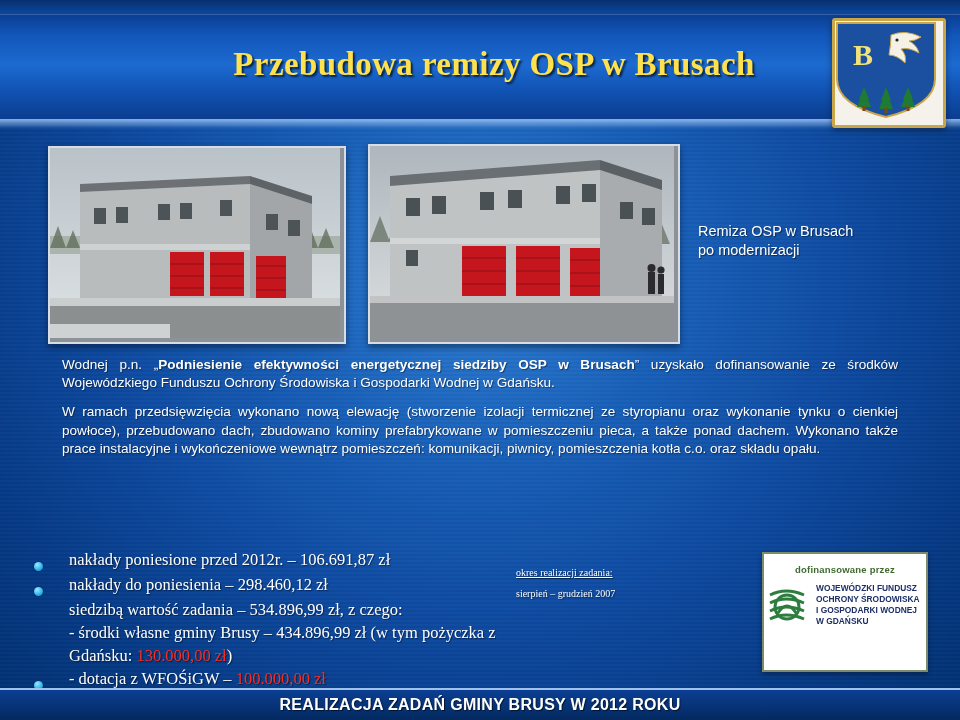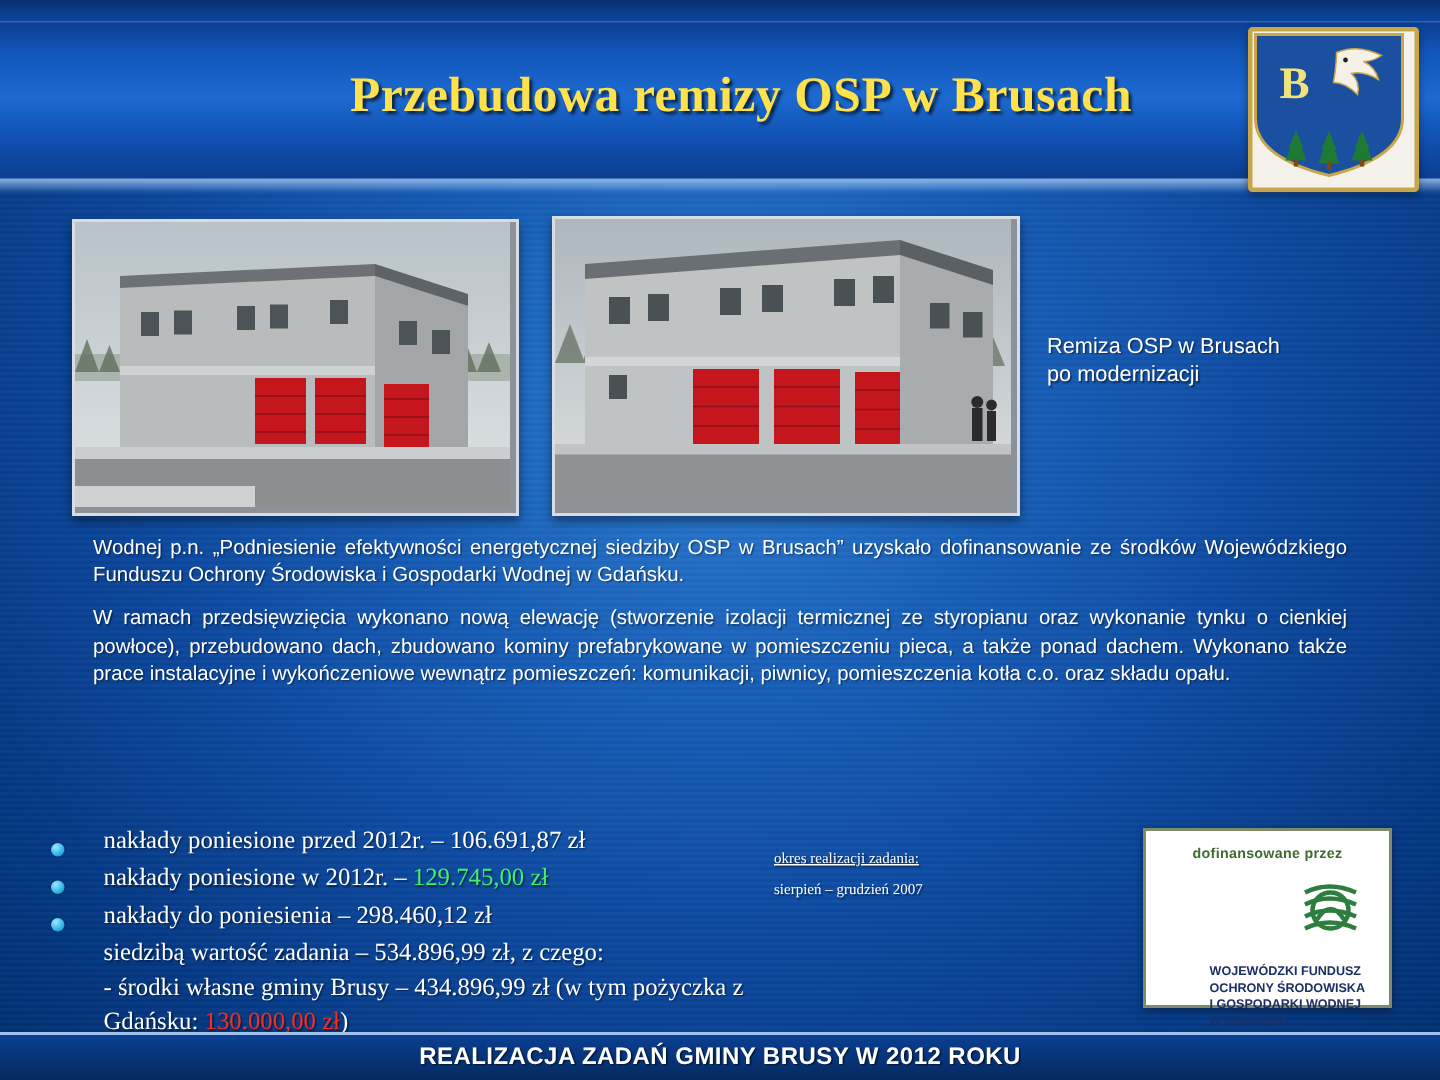--- a/index.html
+++ b/index.html
@@ -65,21 +65,21 @@
     color:#fff;font-size:14.5px;line-height:19px;
     text-shadow:1px 1px 1px rgba(0,0,0,.5);
   }
   
   .body-text{
     position:absolute;left:62px;top:356px;width:836px;
     color:#fff;font-size:13.6px;line-height:18.2px;text-align:justify;
     text-shadow:1px 1px 1px rgba(0,0,0,.45);
   }
   .body-text p{margin:0 0 11px 0;}
-  .body-text .b{font-weight:normal;}
+  .body-text .b{font-weight:bold;}
   
   .bullets{
     position:absolute;left:34px;top:548px;width:520px;
     color:#fff;
     font-family:"Liberation Serif", serif;
     font-size:16.5px;line-height:23px;
     text-shadow:1px 1px 1px rgba(0,0,0,.5);
   }
   .bullet{display:flex;align-items:flex-end;gap:26px;margin-bottom:2px;}
   .dot{
@@ -96,27 +96,27 @@
     color:#fff;font-family:"Liberation Serif", serif;
     font-size:10px;line-height:21px;
     text-shadow:1px 1px 1px rgba(0,0,0,.5);
   }
   .note .u{text-decoration:underline;}
   
   .logo-box{
     position:absolute;left:762px;top:552px;width:166px;height:120px;
     background:#fff;border:2px solid #7c8b6a;
     box-shadow:0 2px 5px rgba(0,0,0,.4);
-    padding:4px 16px;box-sizing:border-box;
+    padding:4px 0;box-sizing:border-box;
   }
   .logo-top{
     text-align:center;color:#3f6b2f;font-size:9.5px;font-weight:bold;
     margin-top:6px;letter-spacing:.2px;
   }
-  .logo-main{display:flex;align-items:flex-end;gap:6px;margin-top:8px;flex-direction:column;}
+  .logo-main{display:flex;align-items:flex-start;gap:6px;margin-top:8px;}
   .logo-text{
     font-size:8.4px;font-weight:bold;line-height:11px;color:#1c2f66;
     text-transform:uppercase;
   }
   
   .footer{
     position:absolute;left:0;right:0;bottom:0;height:30px;
     background:linear-gradient(to bottom,#0b3f93,#04295f);
     border-top:2px solid #9fc2ea;
     display:flex;align-items:center;justify-content:center;
@@ -293,24 +293,20 @@
     <p>W ramach przedsięwzięcia wykonano nową elewację (stworzenie izolacji termicznej ze styropianu oraz wykonanie tynku o cienkiej powłoce), przebudowano dach, zbudowano kominy prefabrykowane w pomieszczeniu pieca, a także ponad dachem. Wykonano także prace instalacyjne i wykończeniowe wewnątrz pomieszczeń: komunikacji, piwnicy, pomieszczenia kotła c.o. oraz składu opału.</p>
   </div>
 
   <div class="bullets">
 
     <div class="bullet">
       <span class="dot"></span>
       <span>nakłady poniesione przed 2012r. – 106.691,87 zł</span>
     </div>
 
-    <div class="bullet">
-      <span class="dot"></span>
-      <span><span>nakłady poniesione w 2012r. – </span><span class="green">129.745,00 zł</span></span>
-    </div>
 
     <div class="bullet">
       <span class="dot"></span>
       <span>nakłady do poniesienia – 298.460,12 zł</span>
     </div>
 
     <div class="bullet">
       <span class="dot"></span>
       <span>
         <span>siedzibą wartość zadania – 534.896,99 zł, z czego:</span>

